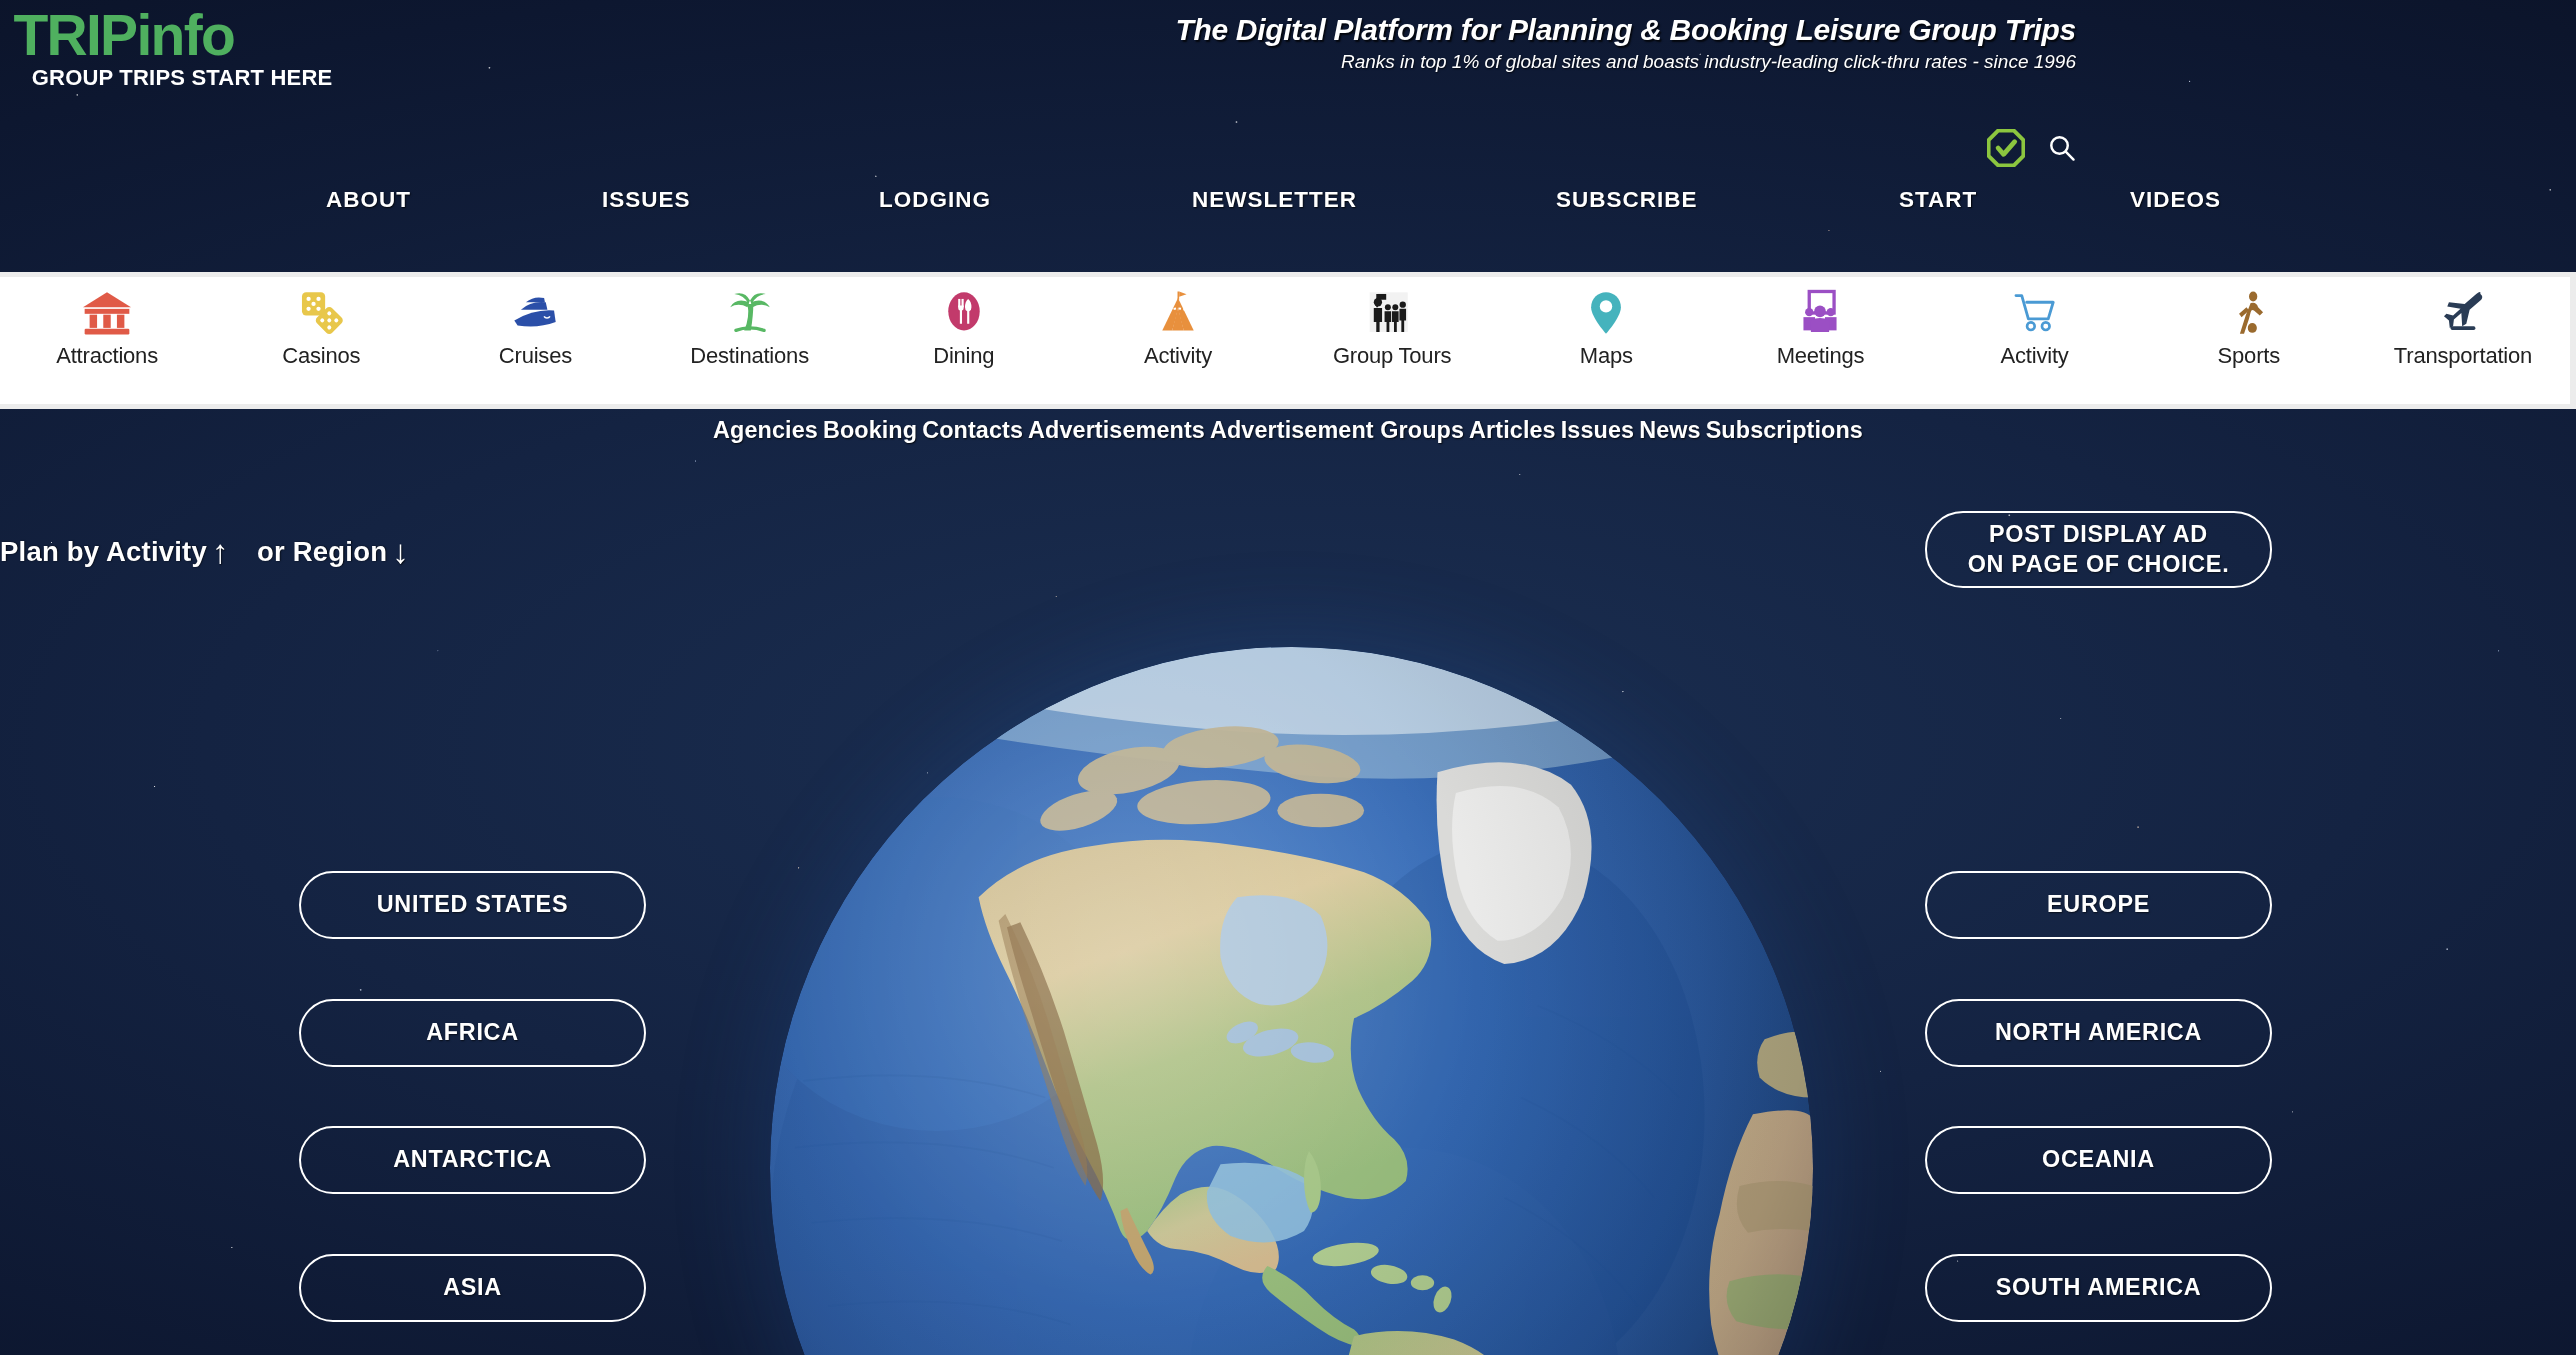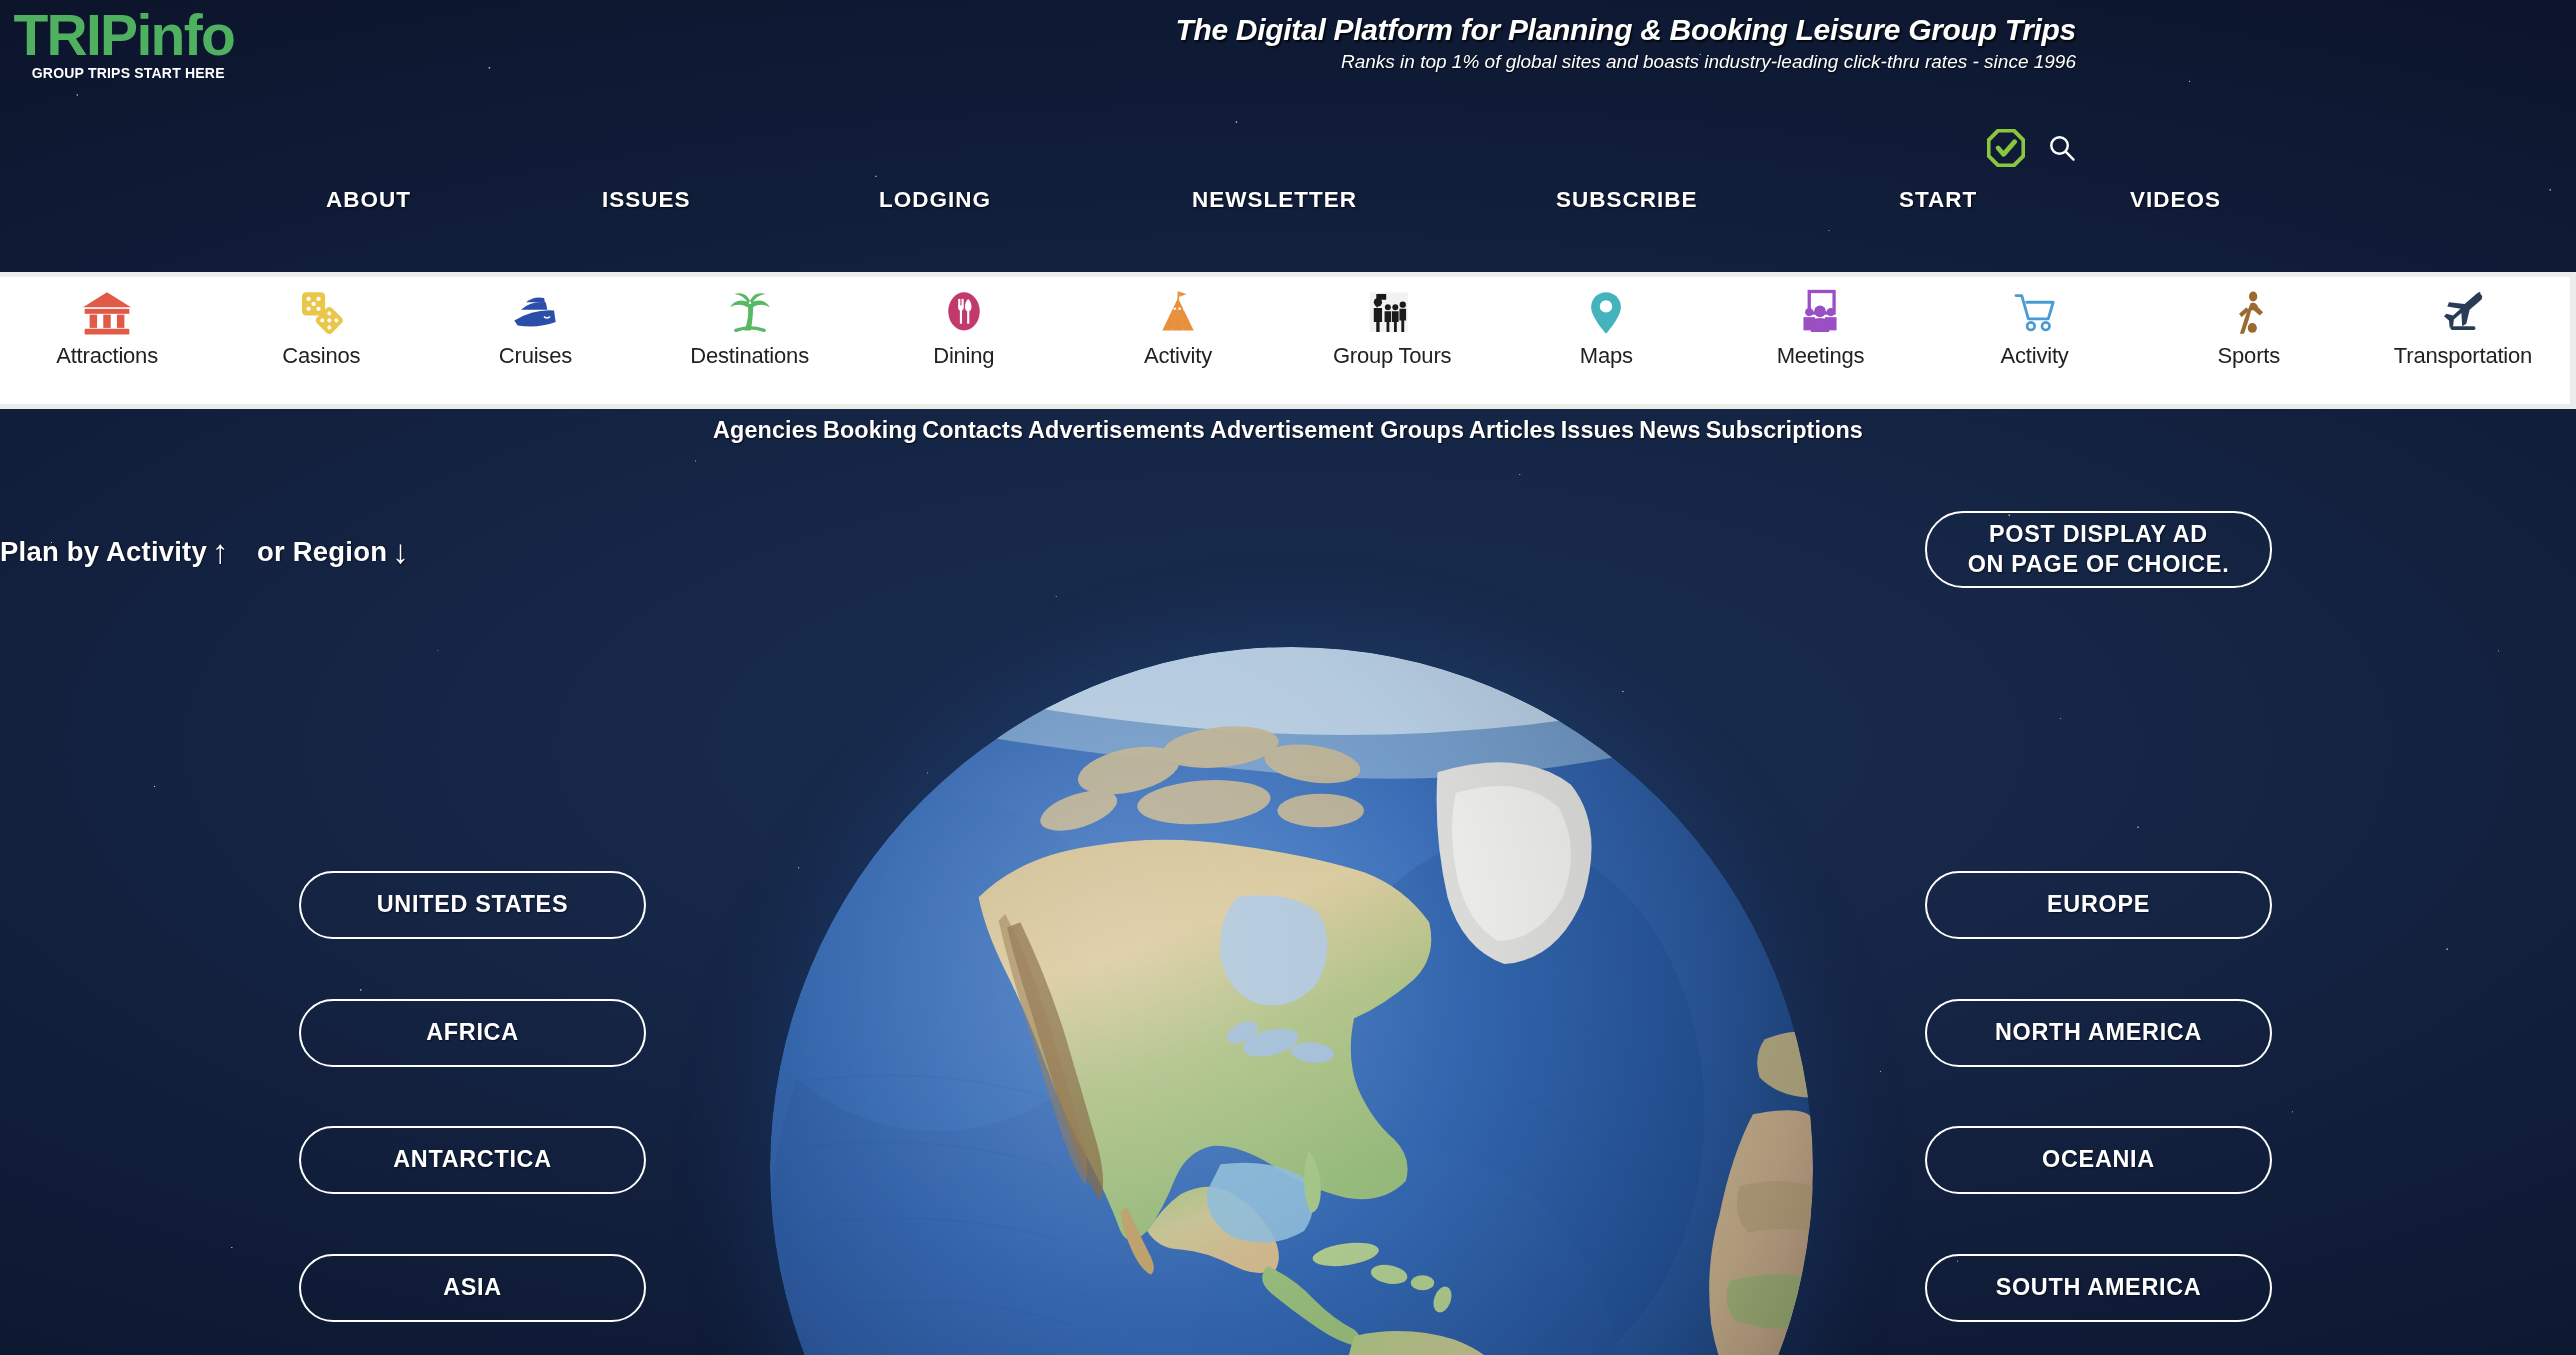--- a/index.html
+++ b/index.html
@@ -62,21 +62,21 @@
   }
 
   
   .masthead{ position:absolute; left:0; top:0; width:2096px; height:277px;border-radius:13px; }
 
   .logo-wrap{ position:absolute; left:13.4px; top:6.7px; width:301px; }
   .logo-main{ font-size:57px; font-weight:700; letter-spacing:-1.7px; line-height:1; }
   .logo-trip{ color:#4fb05f; }
   .logo-info{ color:#4fb05f; }
   .logo-tag{
-    color:#ffffff; font-size:14px; font-weight:700; letter-spacing:0.2px;
+    color:#ffffff; font-size:22px; font-weight:700; letter-spacing:0.2px;
     margin-top:1.7px; margin-left:18.4px; white-space:nowrap;
   }
 
   .tagline-wrap{ position:absolute; right:20px; top:13.4px; text-align:right; }
   .tagline-1{
     color:#ffffff; font-size:30px; font-weight:700; font-style:italic;
     letter-spacing:-0.3px; white-space:nowrap;
     text-shadow:1.7px 1.7px 1.7px rgba(0,0,0,.75);
   }
   .tagline-2{

